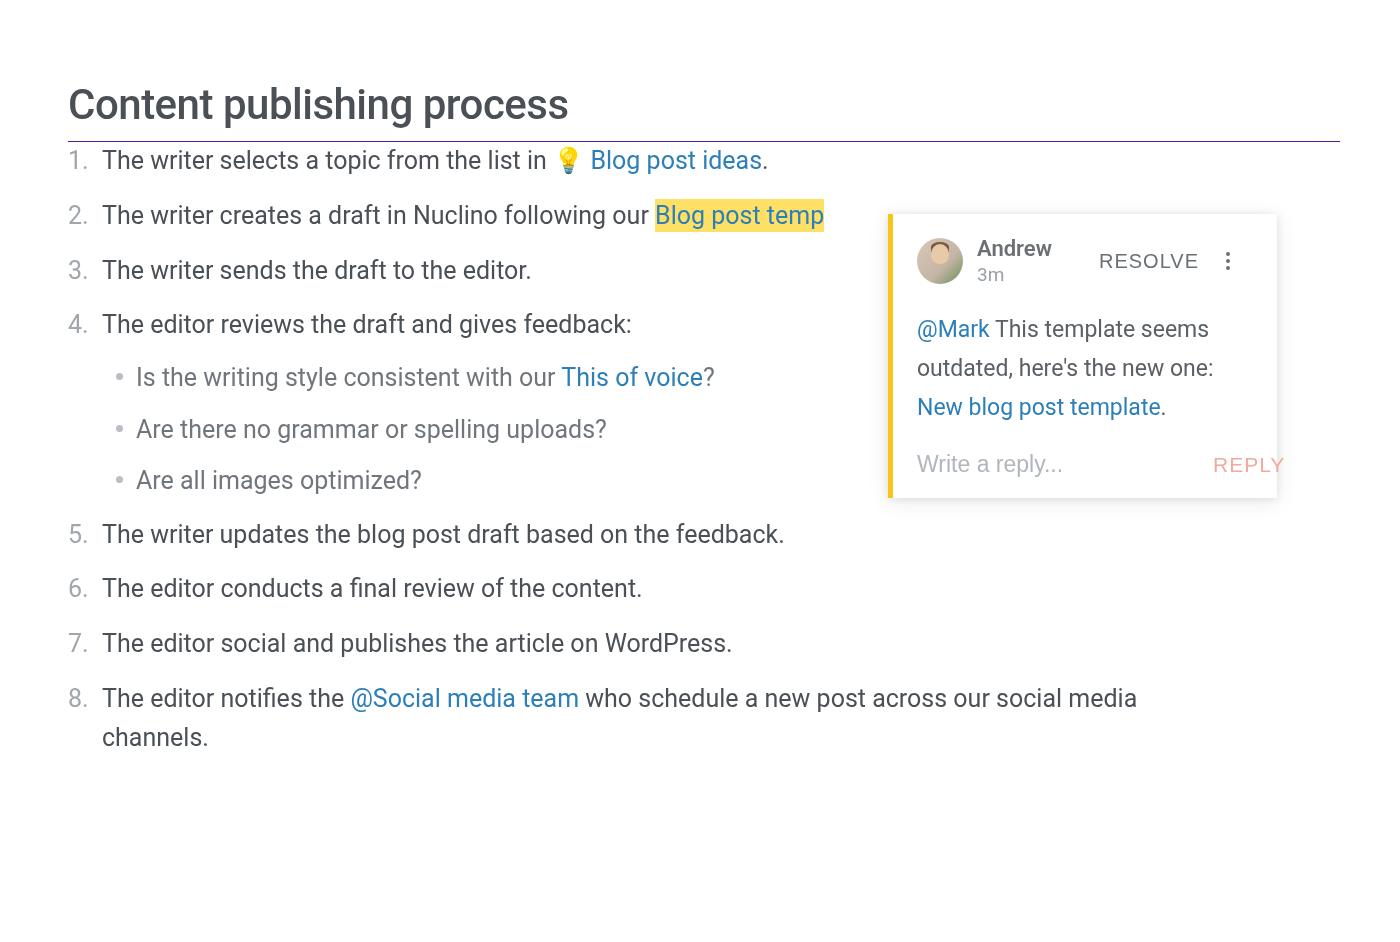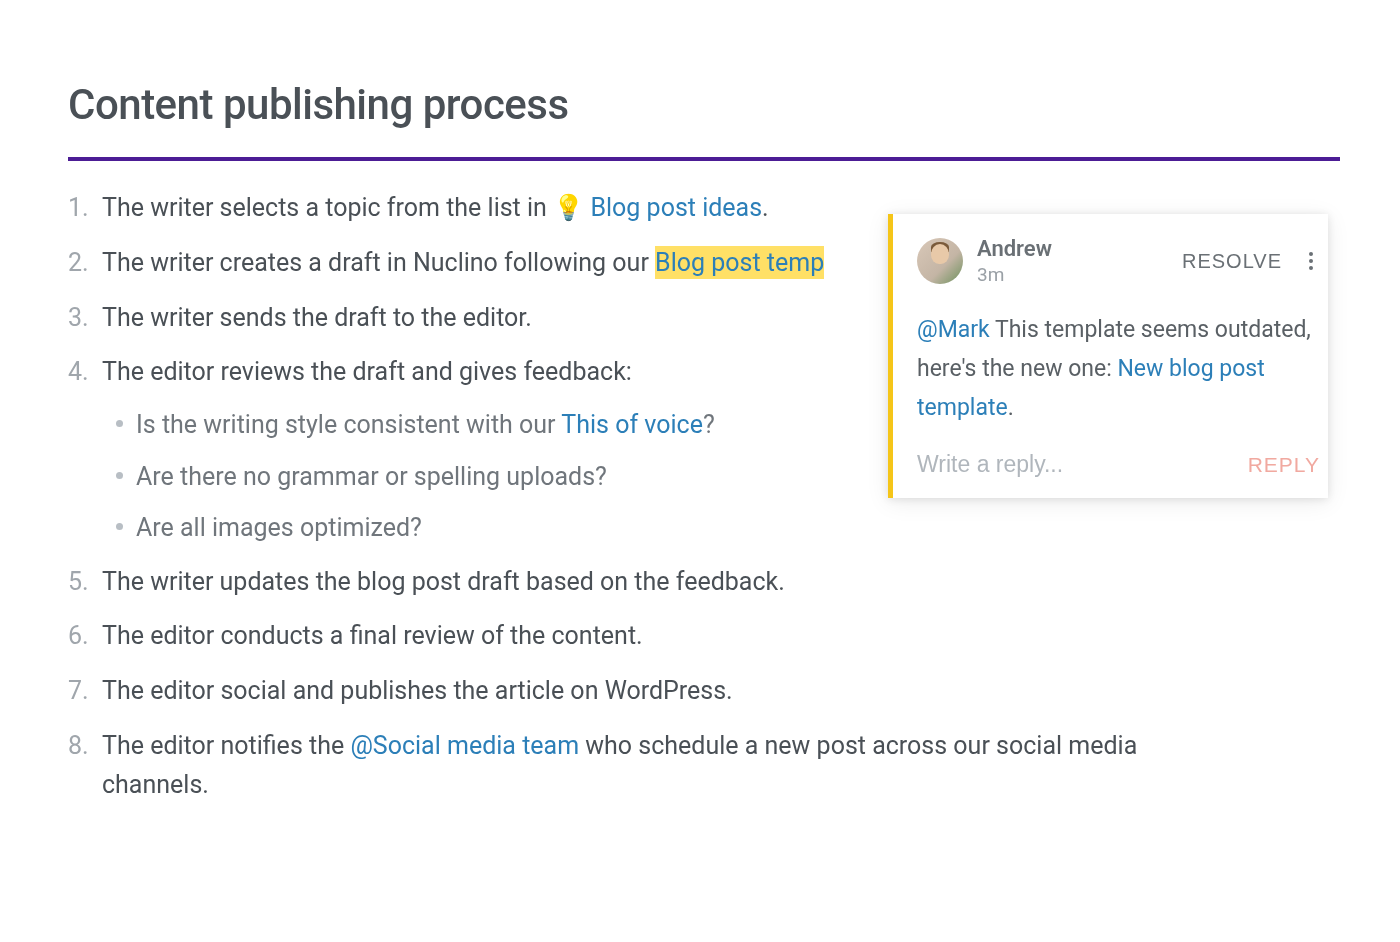--- a/index.html
+++ b/index.html
@@ -1,37 +1,37 @@
 <!DOCTYPE html>
 <html><head>
 <meta charset="utf-8">
 <style>
   * { box-sizing: border-box; margin: 0; padding: 0; }
   html, body { width: 1400px; height: 942px; background: #fff; font-family: -apple-system, BlinkMacSystemFont, "Segoe UI", Roboto, "Helvetica Neue", Arial, sans-serif; color: #3a4045; }
   .page { padding: 80px 60px 40px 68px; position: relative; }
-  .title { font-size: 42px; font-weight: 500; color: #4a5056; border-bottom: 4px solid #4c1d95; padding-bottom: 28px; margin-bottom: 28px; letter-spacing: -0.5px; }
+  .title { font-size: 42px; font-weight: 500; color: #4a5056; border-bottom: 1px solid #4c1d95; padding-bottom: 12px; letter-spacing: -0.5px; }
   ol.main { list-style: none; counter-reset: step; }
   ol.main > li { counter-increment: step; position: relative; padding-left: 34px; font-size: 25px; line-height: 1.55; color: #4a5056; margin-bottom: 16px; }
   ol.main > li::before { content: counter(step) "."; position: absolute; left: 0; top: 0; color: #a0a6ac; font-size: 25px; font-weight: 400; }
   ul.sub { list-style: none; margin: 14px 0 6px 0; }
   ul.sub > li { position: relative; padding-left: 34px; font-size: 25px; line-height: 1.5; color: #70767c; margin-bottom: 14px; }
   ul.sub > li::before { content: ""; position: absolute; left: 14px; top: 14px; width: 7px; height: 7px; background: #b8bec4; border-radius: 50%; }
   .link { color: #2c7fb8; cursor: pointer; }
   .mention { color: #2c7fb8; cursor: pointer; }
   .highlight { background: #ffe066; padding: 2px 0; }
   .emoji { display: inline; }
   .comment-card {
     position: absolute;
     top: 214px;
     left: 888px;
-    width: 440px;
+    width: 389px;
     background: #fff;
     border-left: 5px solid #f5c518;
     box-shadow: 0 1px 8px rgba(0,0,0,0.10), 0 4px 22px rgba(0,0,0,0.08);
-    padding: 22px 8px 20px 24px;
+    padding: 22px 40px 20px 24px;
   }
   .comment-header { display: flex; align-items: center; justify-content: space-between; margin-bottom: 24px; }
   .comment-user { display: flex; align-items: center; gap: 14px; }
   .avatar { width: 46px; height: 46px; border-radius: 50%; background: linear-gradient(135deg, #d9c8b8 0%, #c4b5a5 60%, #6a8f5a 100%); position: relative; overflow: hidden; flex-shrink: 0; }
   .avatar::after { content: ""; position: absolute; top: 6px; left: 14px; width: 18px; height: 20px; background: #e8c9a8; border-radius: 50% 50% 45% 45%; }
   .avatar::before { content: ""; position: absolute; top: 4px; left: 14px; width: 18px; height: 10px; background: #7a5a3a; border-radius: 50% 50% 0 0; }
   .comment-meta { display: flex; flex-direction: column; gap: 2px; }
   .comment-author { font-size: 22px; font-weight: 600; color: #6a7075; }
   .comment-time { font-size: 19px; color: #9aa0a6; }
   .comment-actions { display: flex; align-items: center; gap: 20px; }

